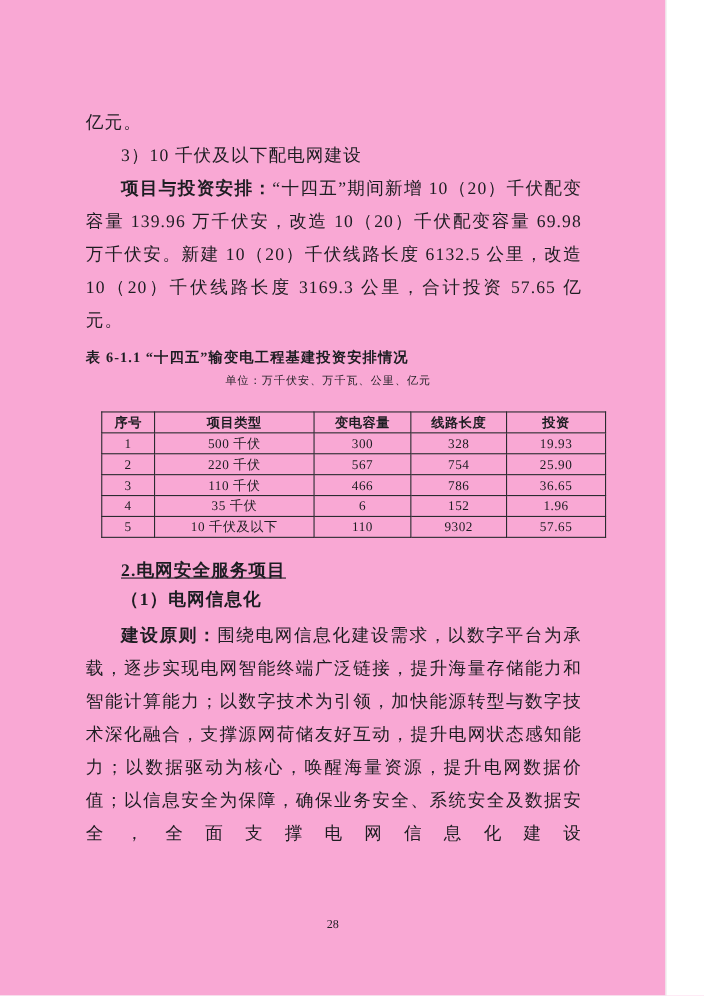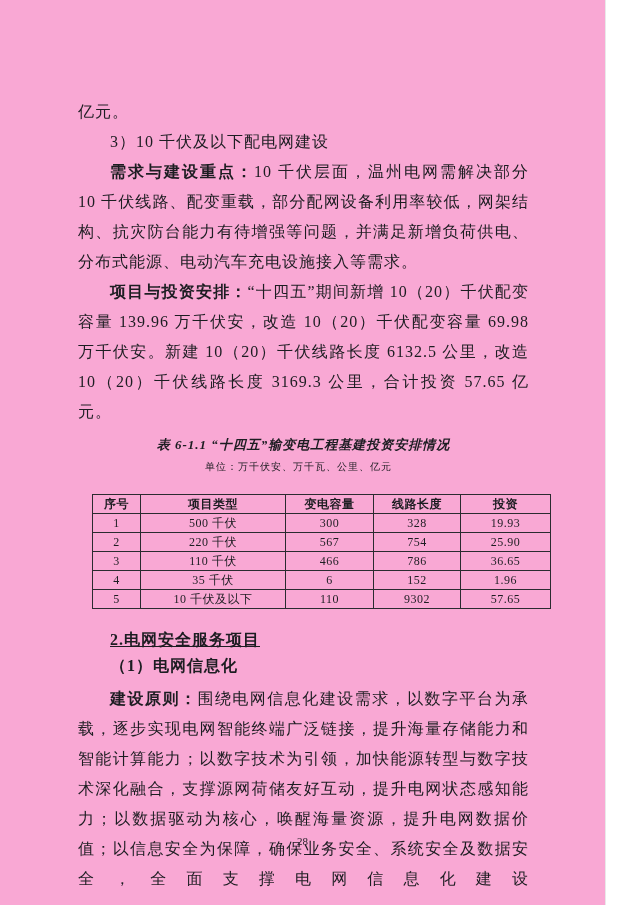--- a/index.html
+++ b/index.html
@@ -28,23 +28,21 @@
     text-align: justify;
   }
   .indent { text-indent: 2em; }
   .justify-last { text-align-last: justify; }
   .bold { font-weight: bold; }
   .table-caption {
     margin-top: 7px;
     font-size: 13px;
     font-weight: bold;
     line-height: 22px;
-    text-align: center;
     letter-spacing: 1px;
-    font-style: italic;
   }
   .table-unit {
     font-size: 10px;
     line-height: 22px;
     text-align: center;
     padding-right: 10px;
     letter-spacing: 1px;
   }
   table.invest {
     margin: 16px 0 0 14px;
@@ -83,21 +81,20 @@
 </head>
 <body>
 
 <div class="page">
   <div class="content">
 
     <p class="body-text">亿元。</p>
 
     <p class="body-text indent">3）10 千伏及以下配电网建设</p>
 
-    <p class="body-text indent"><span class="bold">需求与建设重点：</span><span>10 千伏层面，温州电网需解决部分 10 千伏线路、配变重载，部分配网设备利用率较低，网架结构、抗灾防台能力有待增强等问题，并满足新增负荷供电、分布式能源、电动汽车充电设施接入等需求。</span></p>
 
     <p class="body-text indent"><span class="bold">项目与投资安排：</span><span>“十四五”期间新增 10（20）千伏配变容量 139.96 万千伏安，改造 10（20）千伏配变容量 69.98 万千伏安。新建 10（20）千伏线路长度 6132.5 公里，改造 10（20）千伏线路长度 3169.3 公里，合计投资 57.65 亿元。</span></p>
 
     <p class="table-caption">表 6-1.1  “十四五”输变电工程基建投资安排情况</p>
 
     <p class="table-unit">单位：万千伏安、万千瓦、公里、亿元</p>
 
     <table class="invest">
       <colgroup>
         <col style="width:48px">

